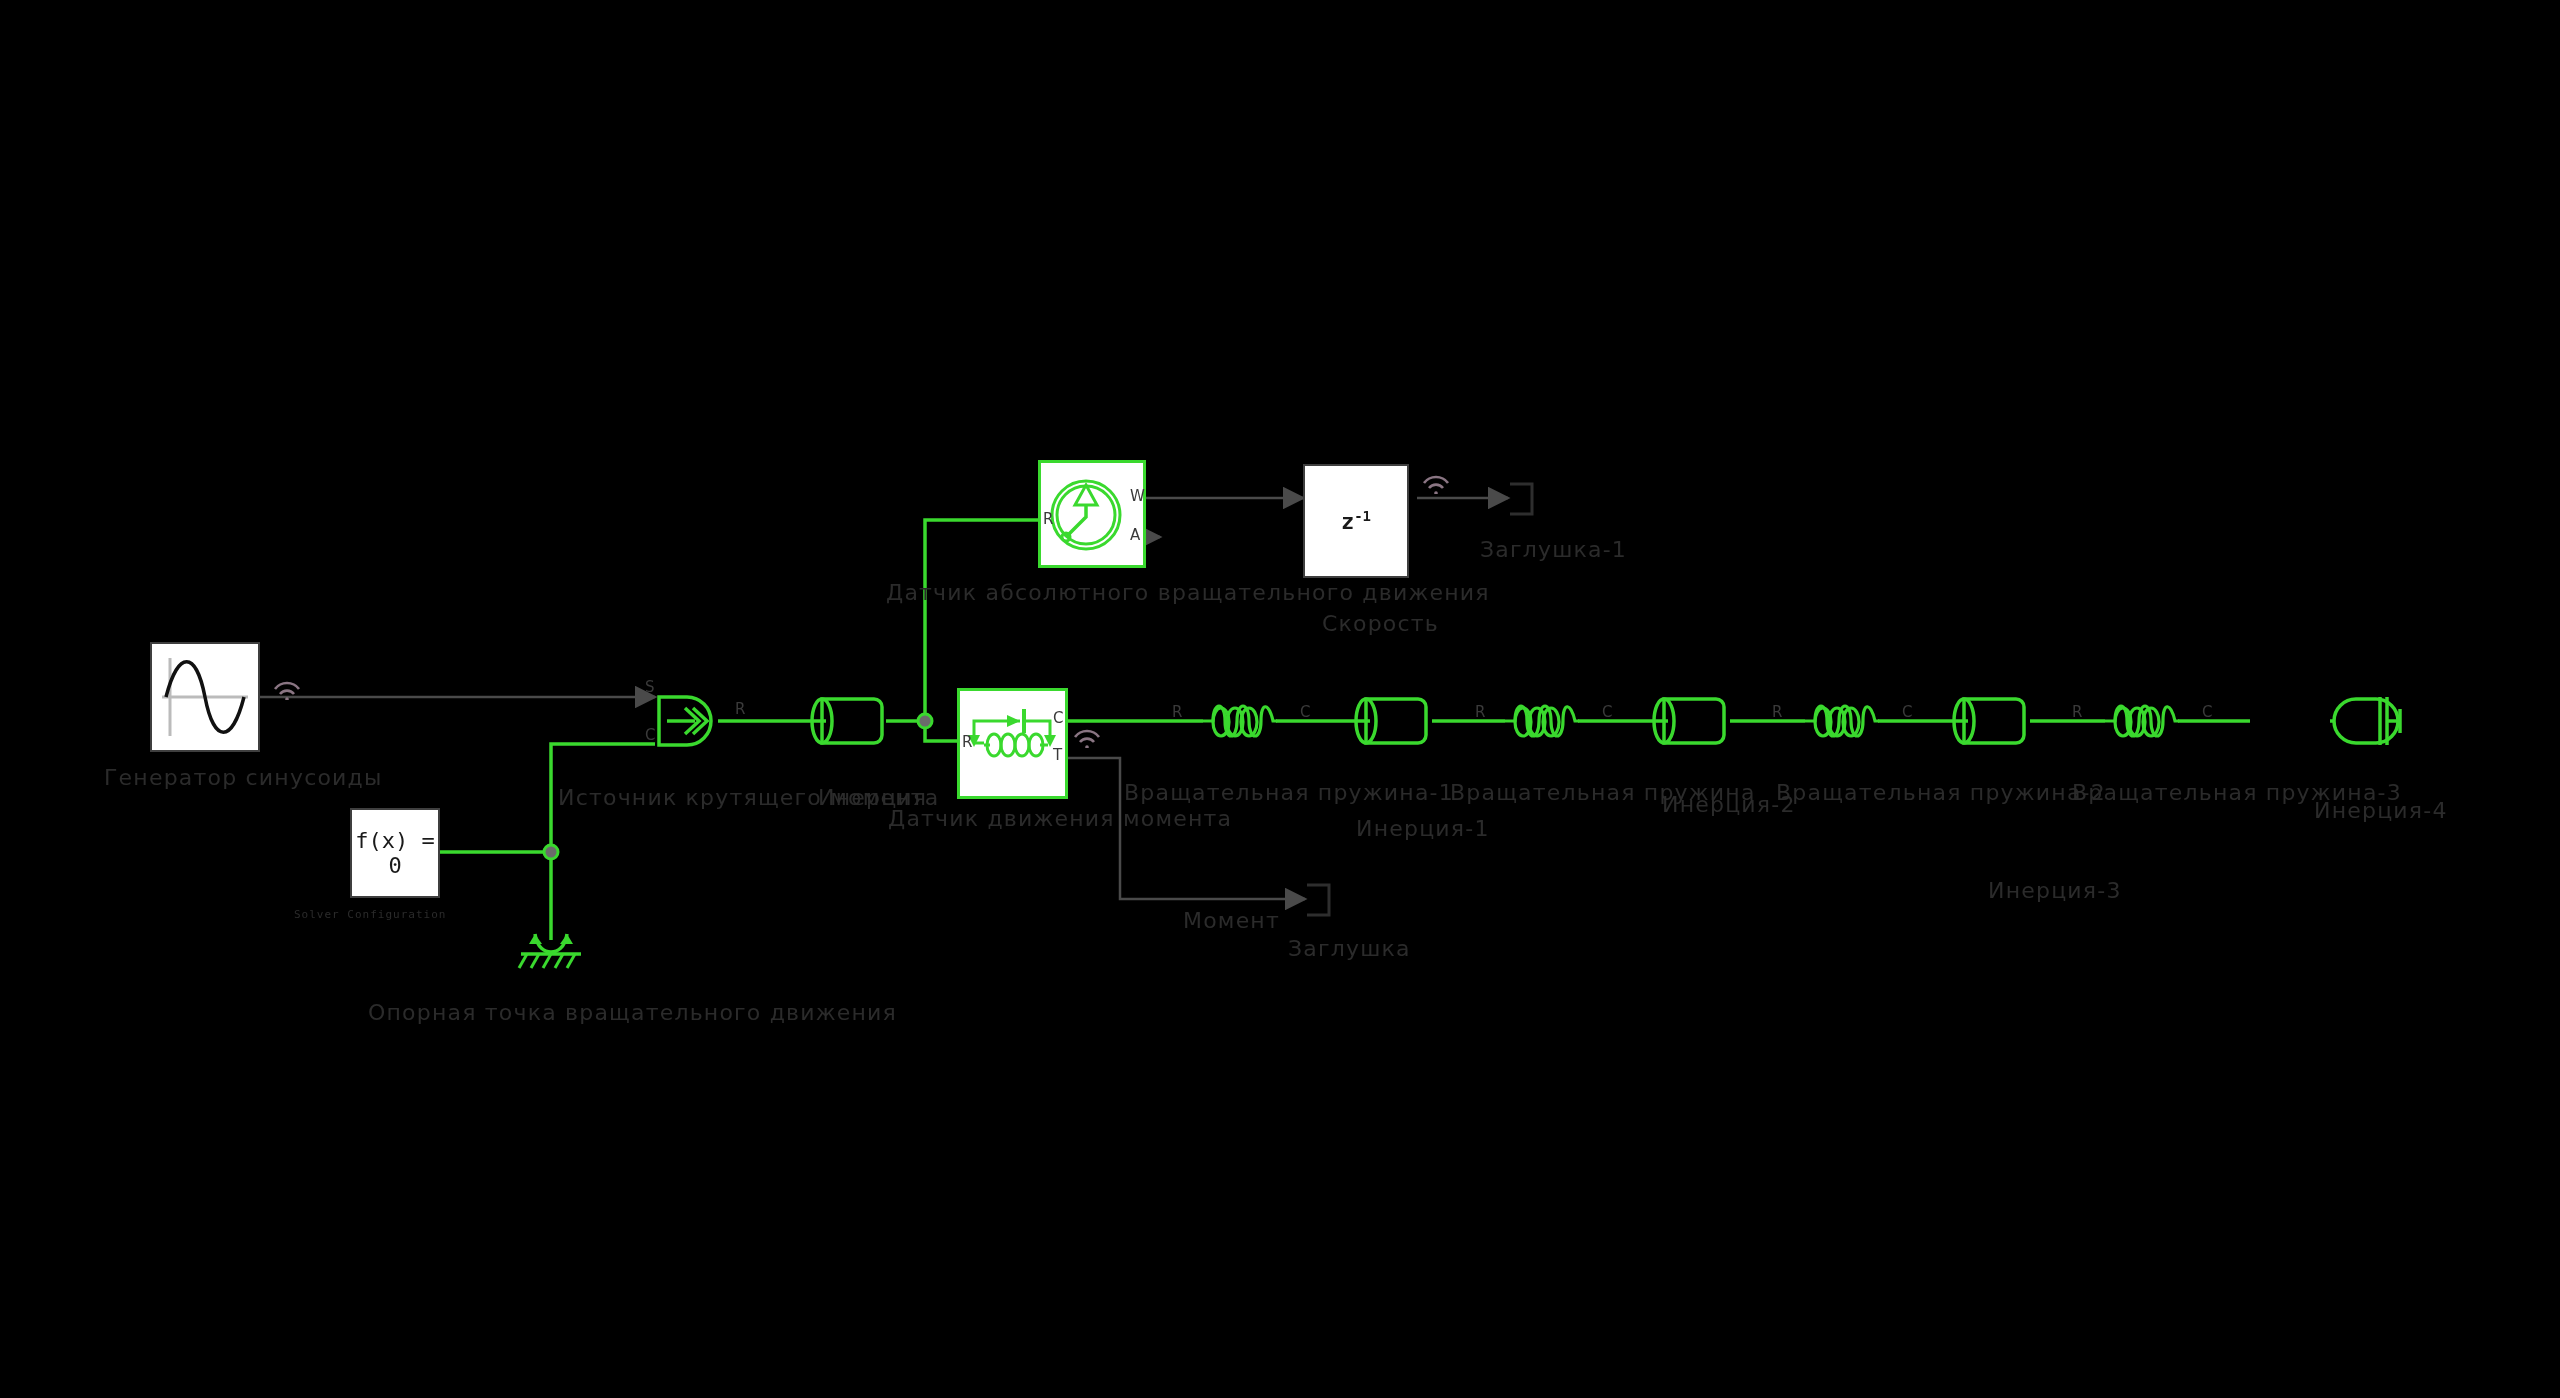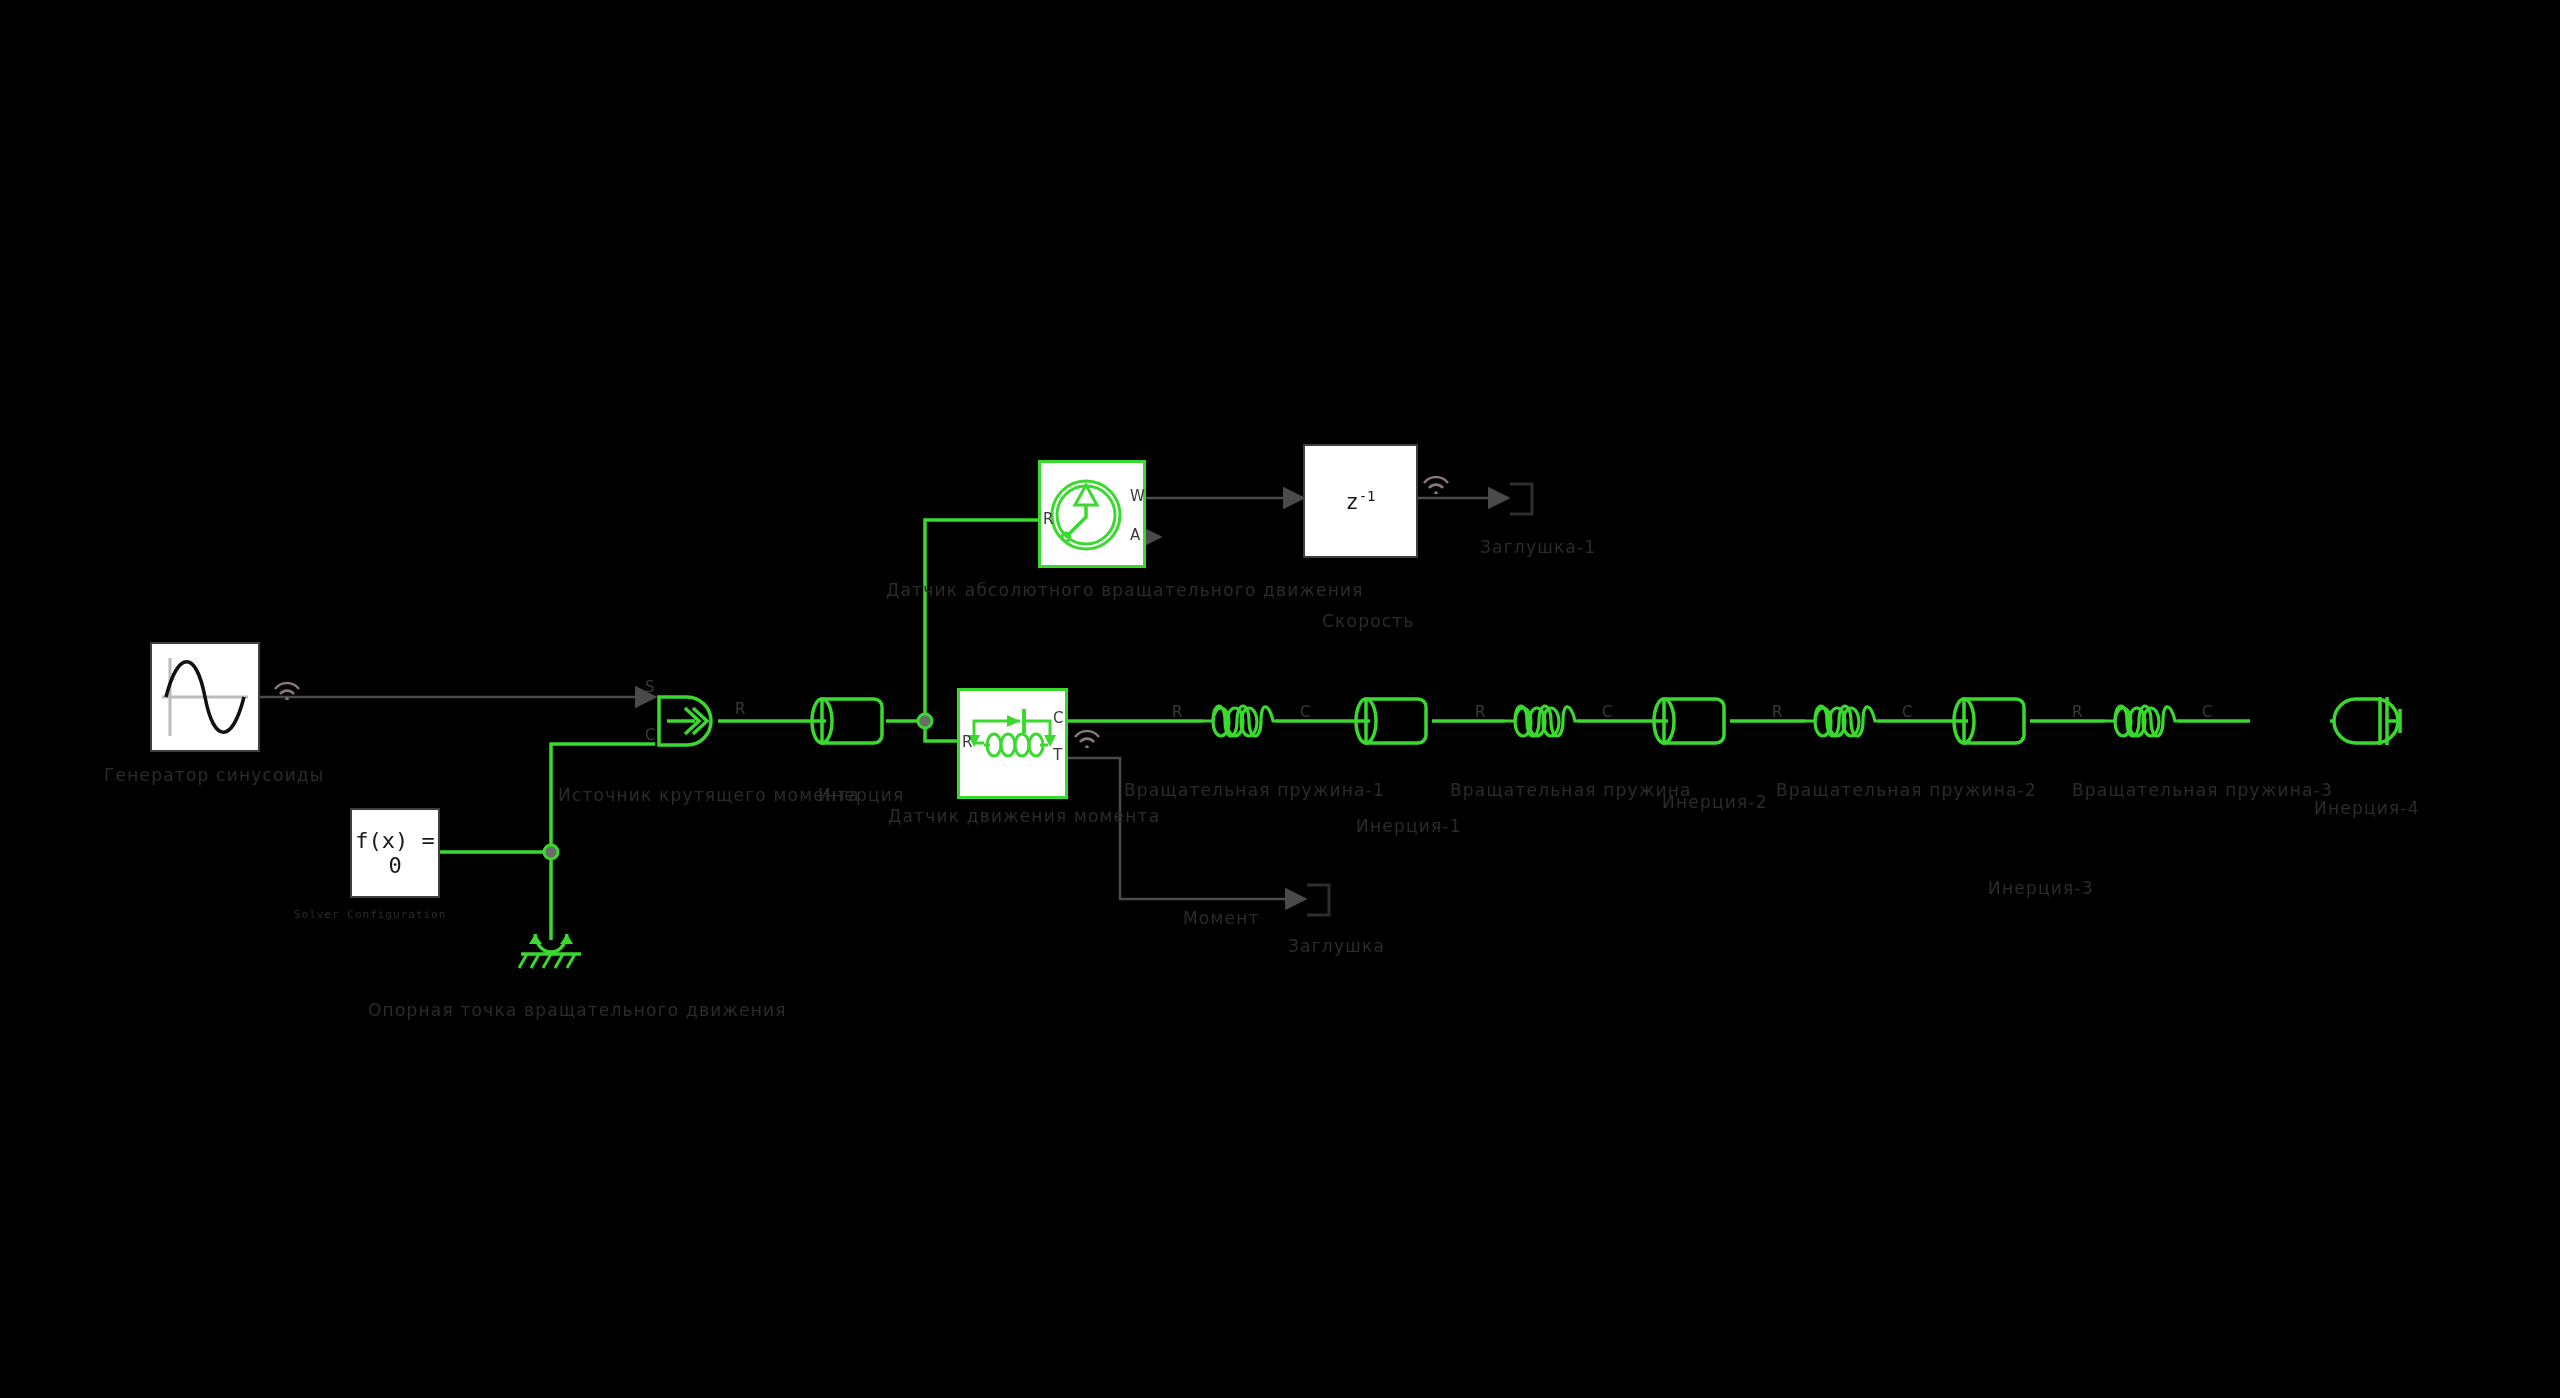--- a/index.html
+++ b/index.html
@@ -1,21 +1,21 @@
 <!DOCTYPE html>
 <html><head>
 <meta charset="utf-8">
 <style>
   html,body{margin:0;padding:0;background:#000;}
   body{width:2560px;height:1398px;overflow:hidden;
        font-family:"DejaVu Sans",sans-serif;}
   #canvas{position:relative;width:2560px;height:1398px;background:#000;}
   svg.layer{position:absolute;left:0;top:0;width:2560px;height:1398px;overflow:visible;}
   .blk-label{
-    position:absolute;color:#2b2b2b;font-size:17px;
+    position:absolute;color:#2b2b2b;font-size:22px;
     font-family:"DejaVu Sans",sans-serif;letter-spacing:1.2px;
     white-space:nowrap;user-select:none;
   }
   .port-label{
     position:absolute;color:#3a3a3a;font-size:15px;
     font-family:"DejaVu Sans",sans-serif;white-space:nowrap;user-select:none;
   }
   .mono-label{
     position:absolute;color:#2b2b2b;font-size:11px;
     font-family:"DejaVu Sans Mono",monospace;letter-spacing:1px;
@@ -189,21 +189,21 @@
       <path d="M45,22 L56,42 L34,42 z" stroke="#3ad92e" stroke-width="3" fill="none"></path>
       <path d="M45,42 L45,54 L26,73" stroke="#3ad92e" stroke-width="3.5" fill="none"></path>
       <circle cx="25" cy="74" r="4" stroke="#3ad92e" stroke-width="3" fill="none"></circle>
     </svg>
   </div>
   <div class="port-label" style="left:1043px;top:510px;">R</div>
   <div class="port-label" style="left:1130px;top:487px;">W</div>
   <div class="port-label" style="left:1130px;top:526px;">A</div>
   <div class="blk-label" style="left:886px;top:580px;">Датчик абсолютного вращательного движения</div>
 
-  <div class="wbox" style="left:1303px;top:444px;width:115px;height:114px;">
+  <div class="wbox" style="left:1303px;top:464px;width:106px;height:114px;font-weight:bold;">
     <div class="boxtext">
       <span>z</span><sup>-1</sup>
     </div>
   </div>
   <svg class="wifi" style="left:1421px;top:472px;" viewBox="0 0 30 22">
     <path d="M3,11 A15,15 0 0 1 27,11" stroke="#8a7583" stroke-width="2.6" fill="none"></path>
     <path d="M8,16 A9,9 0 0 1 22,16" stroke="#8a7583" stroke-width="2.6" fill="none"></path>
     <circle cx="15" cy="21" r="1.8" fill="#8a7583"></circle>
   </svg>
   <div class="blk-label" style="left:1322px;top:587px;margin-top:24px;">Скорость</div>

